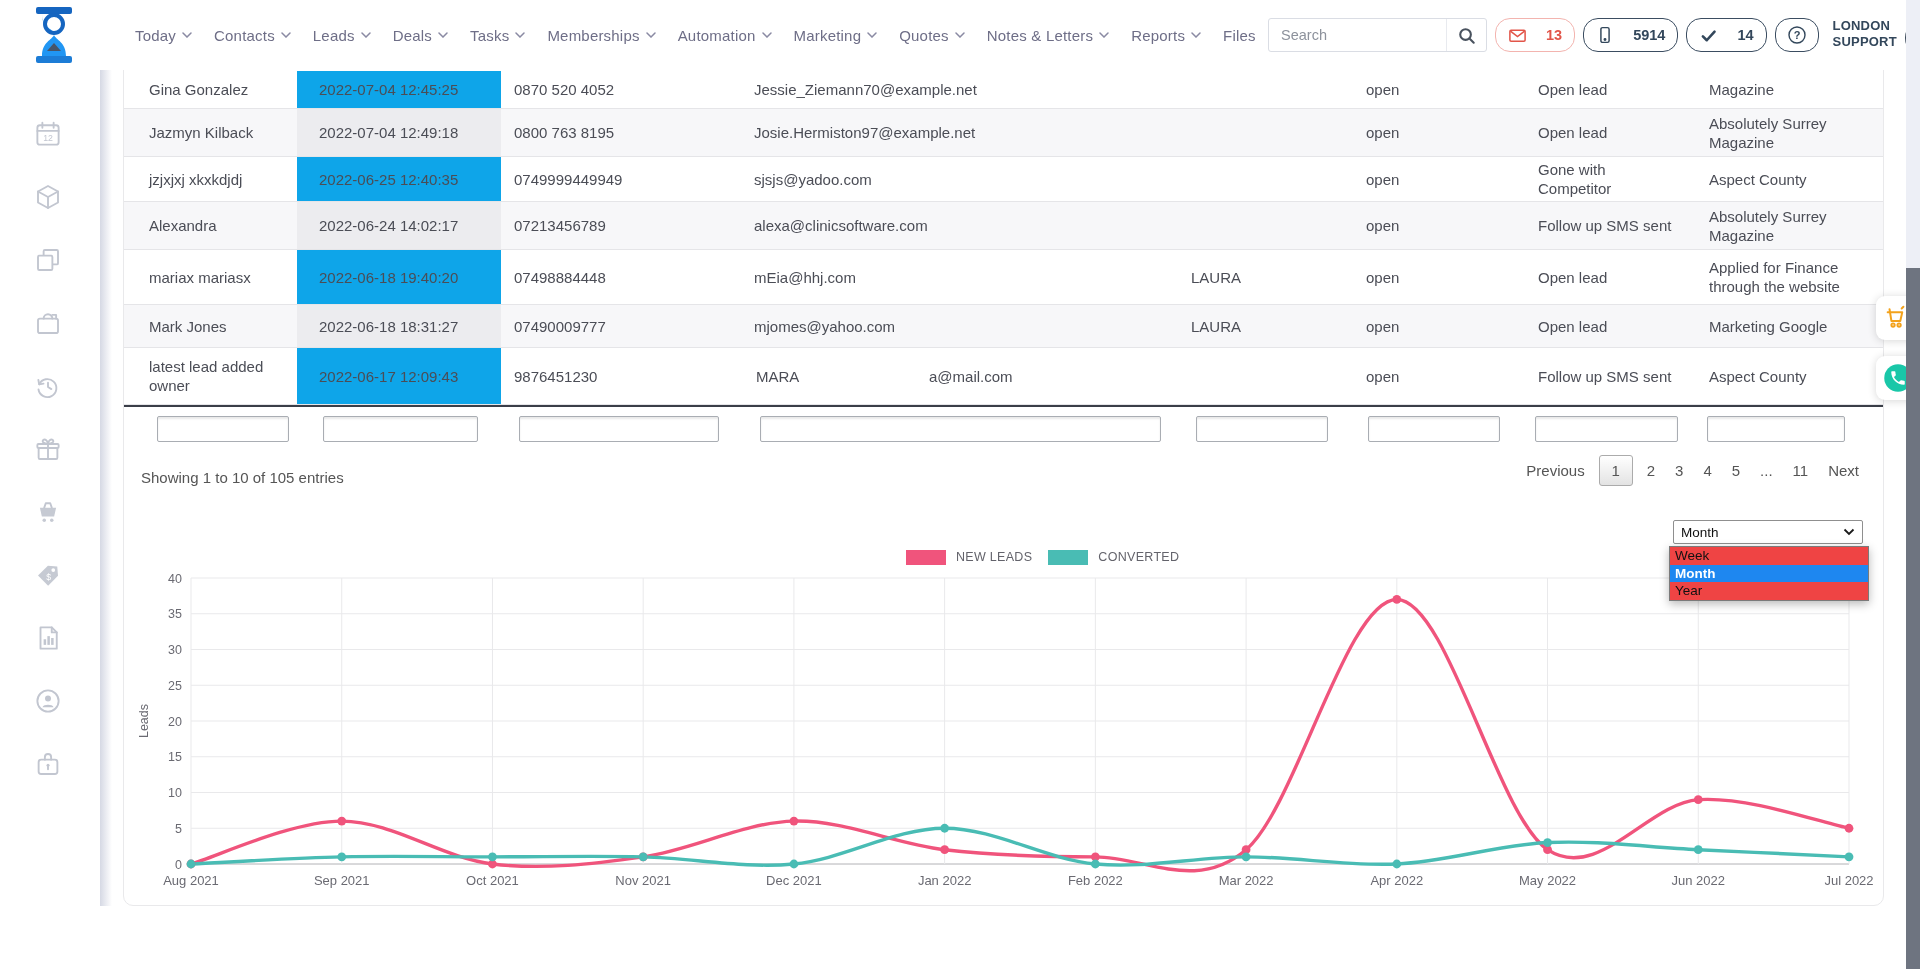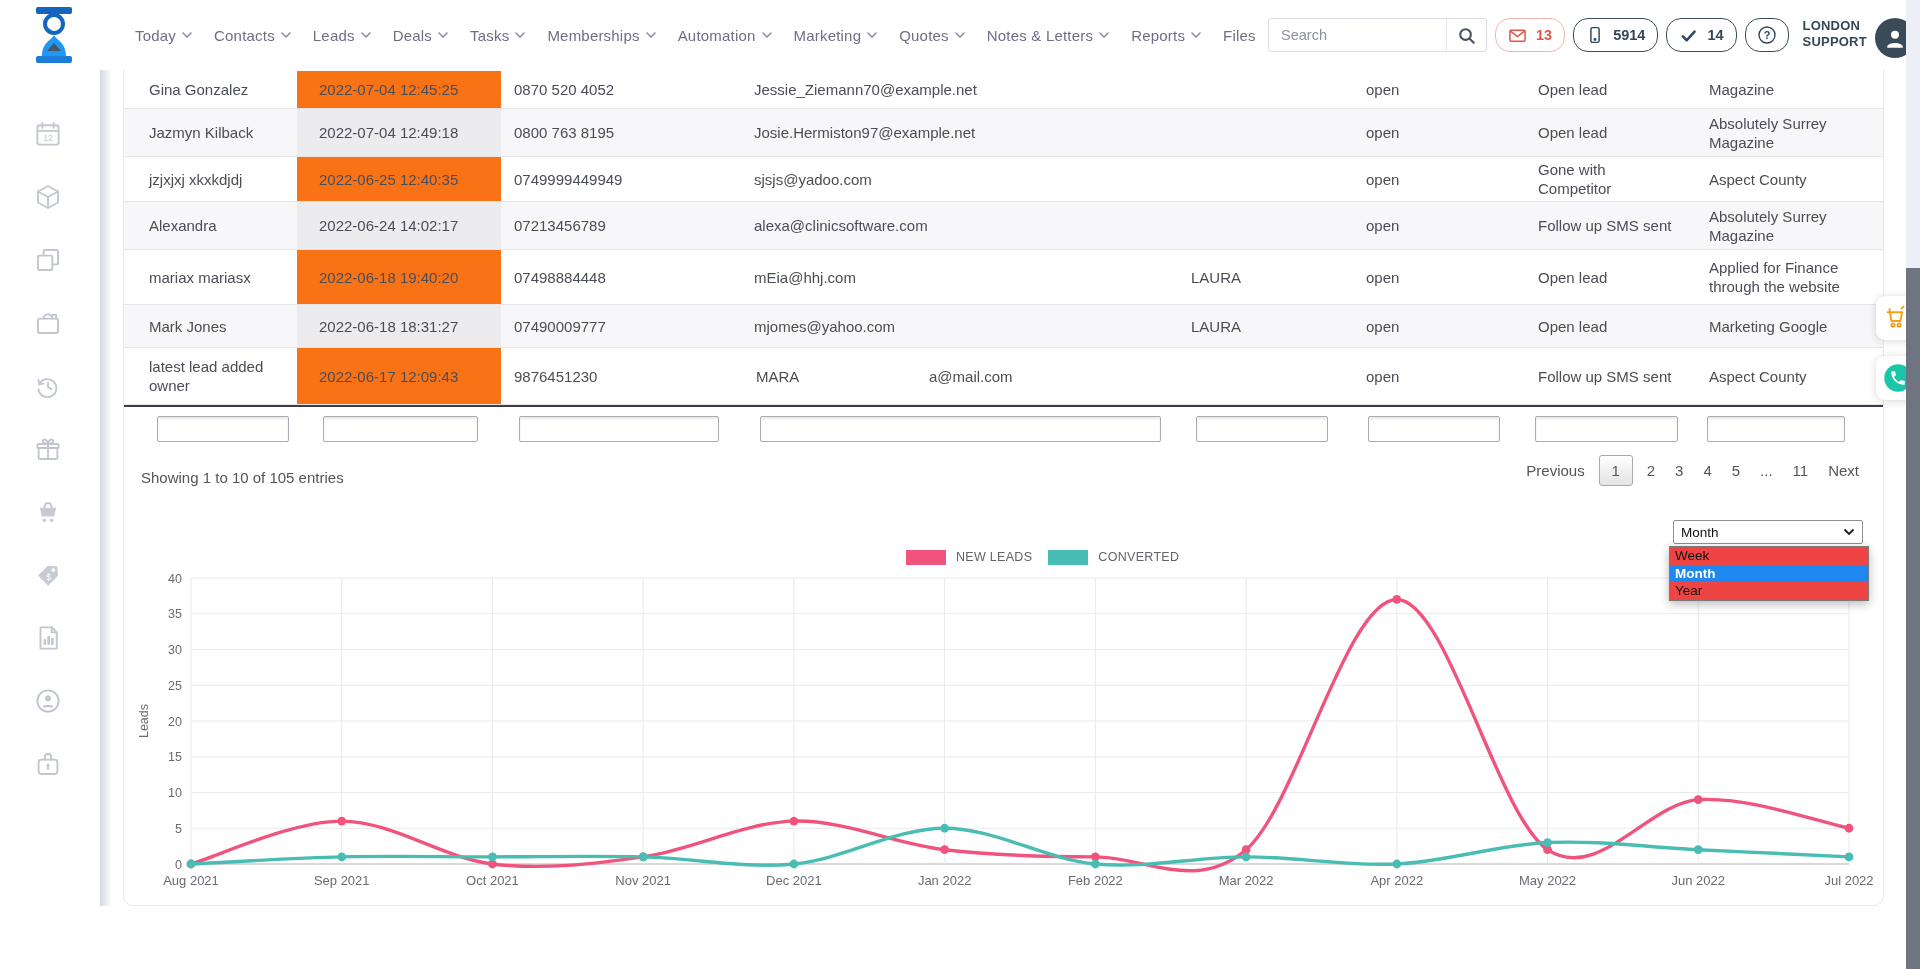--- a/index.html
+++ b/index.html
@@ -10,39 +10,39 @@
   
   .topbar{position:absolute;left:0;top:0;width:1920px;height:70px;background:#fff;z-index:10}
   .logo{position:absolute;left:28px;top:6px;width:52px;height:58px;cursor:pointer}
   .main-nav{position:absolute;left:135px;top:0;height:70px;display:flex;align-items:center;gap:22px;white-space:nowrap}
   .nav-item{display:flex;align-items:center;gap:6px;font-size:15px;color:#6e6e87;cursor:pointer;letter-spacing:.2px}
   .top-right{position:absolute;left:1268px;top:18px;display:flex;gap:8px}
   .searchbox{width:219px;height:34px;border:1px solid #dadde4;border-radius:3px;display:flex;align-items:center;overflow:hidden;background:#fff}
   .searchbox input{flex:1;border:0;outline:none;padding:0 12px;font-size:14.5px;color:#333;font-family:inherit;min-width:0}
   .searchbox input::placeholder{color:#8d929c}
   .search-btn{width:40px;height:100%;border-left:1px solid #e8eaef;display:flex;align-items:center;justify-content:center;cursor:pointer}
-  .badge{height:34px;padding:0 12px;border-radius:15px;border:1.6px solid #3b4d61;display:flex;align-items:center;justify-content:center;gap:9px;font-size:14.5px;font-weight:700;color:#33475b;cursor:pointer;background:#fff}
+  .badge{height:34px;padding:0 12px;border-radius:15px;border:1.6px solid #3b4d61;display:flex;align-items:center;justify-content:center;gap:19px;font-size:14.5px;font-weight:700;color:#33475b;cursor:pointer;background:#fff}
   .badge.mail{border-color:#f3b4af;color:#e25549}
   .badge.help{padding:0;width:44px}
   .username{font-size:13px;font-weight:700;color:#33475b;line-height:16px;letter-spacing:.2px;margin-left:6px}
   .avatar{width:40px;height:40px;border-radius:50%;background:#3b4a59;display:flex;align-items:center;justify-content:center;cursor:pointer;flex:none}
 
   
   .sidebar{position:absolute;left:0;top:70px;width:100px;height:899px;background:#fff;z-index:5}
   .side-item{position:absolute;left:33px;width:30px;height:30px;cursor:pointer}
   .side-strip{position:absolute;left:100px;top:70px;width:12px;height:836px;background:linear-gradient(to right,rgba(203,207,221,.8),rgba(203,207,221,0));z-index:4}
 
   
   .card{position:absolute;left:123px;top:40px;width:1761px;height:866px;background:#fff;border:1px solid #e9e9eb;border-radius:10px;z-index:1;overflow:hidden}
 
   .t-table{position:absolute;left:0;top:30px;width:1761px;border-bottom:2px solid #3a3e48;background:#fff;z-index:2}
   .t-row{display:flex;border-bottom:1px solid #e5e5e8;overflow:hidden;cursor:pointer;background:#fff}
   .t-row.stripe{background:#f7f7f9}
   .cell{display:flex;align-items:center;font-size:15px;color:#4b4d56;line-height:19px;flex:none;overflow:hidden}
-  .cell.c1{background:#f97316}
+  .cell.c1{background:#0ea5e9}
   .stripe .cell.c1{background:#ececef}
 
   .filter-input{position:absolute;height:26px;border:1px solid #a9adb3;border-radius:2px;box-shadow:inset 0 2px 2px rgba(0,0,0,.09);outline:none;padding:0 6px;font-family:"Liberation Sans",sans-serif;font-size:13px;z-index:2;background:#fff}
 
   .showing{position:absolute;left:17px;top:428px;font-size:15px;color:#555;z-index:2}
   .pagination{position:absolute;right:14px;top:414px;display:flex;align-items:center;font-size:15px;color:#555;z-index:2}
   .page-link{padding:7px 10px;cursor:pointer}
   .page-current{min-width:34px;height:31px;display:flex;align-items:center;justify-content:center;border:1px solid #ababab;border-radius:3px;background:linear-gradient(#fff,#e3e3e3);cursor:pointer;margin:0 4px}
 
   .period-select{position:absolute;left:1549px;top:479px;width:190px;height:24px;border:1px solid #8f8f8f;border-radius:2px;background:#fff;display:flex;align-items:center;justify-content:space-between;padding:0 7px;font-size:13.5px;color:#111;cursor:pointer;z-index:7}

